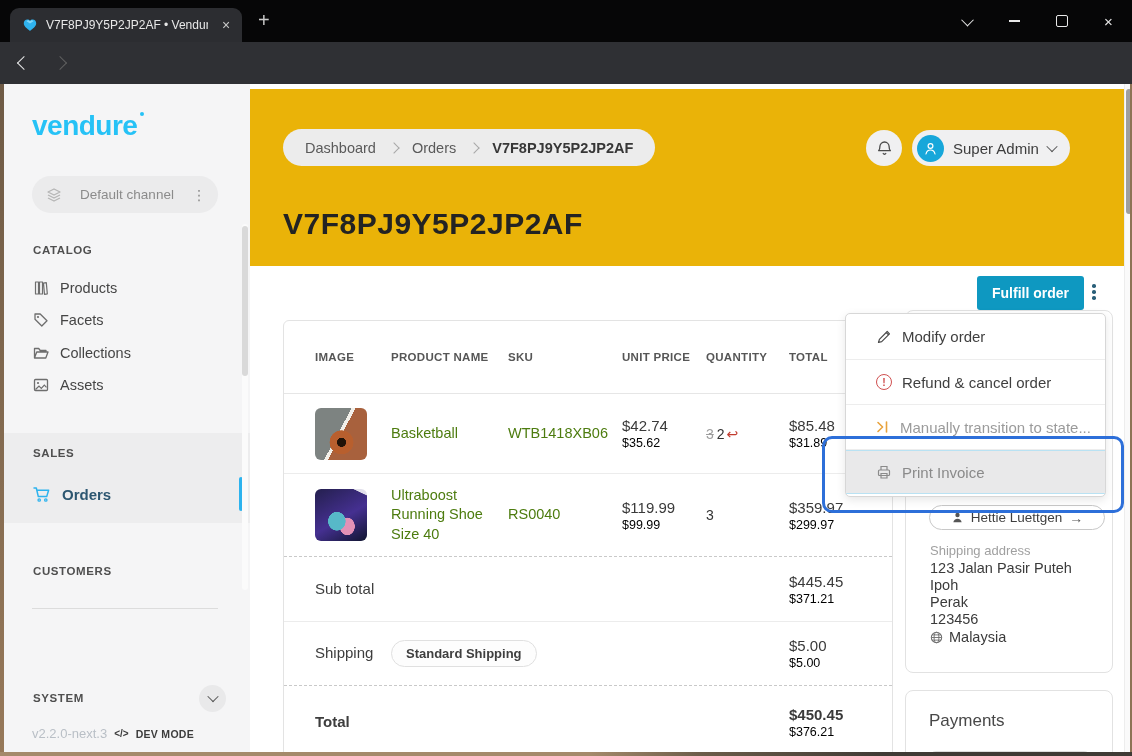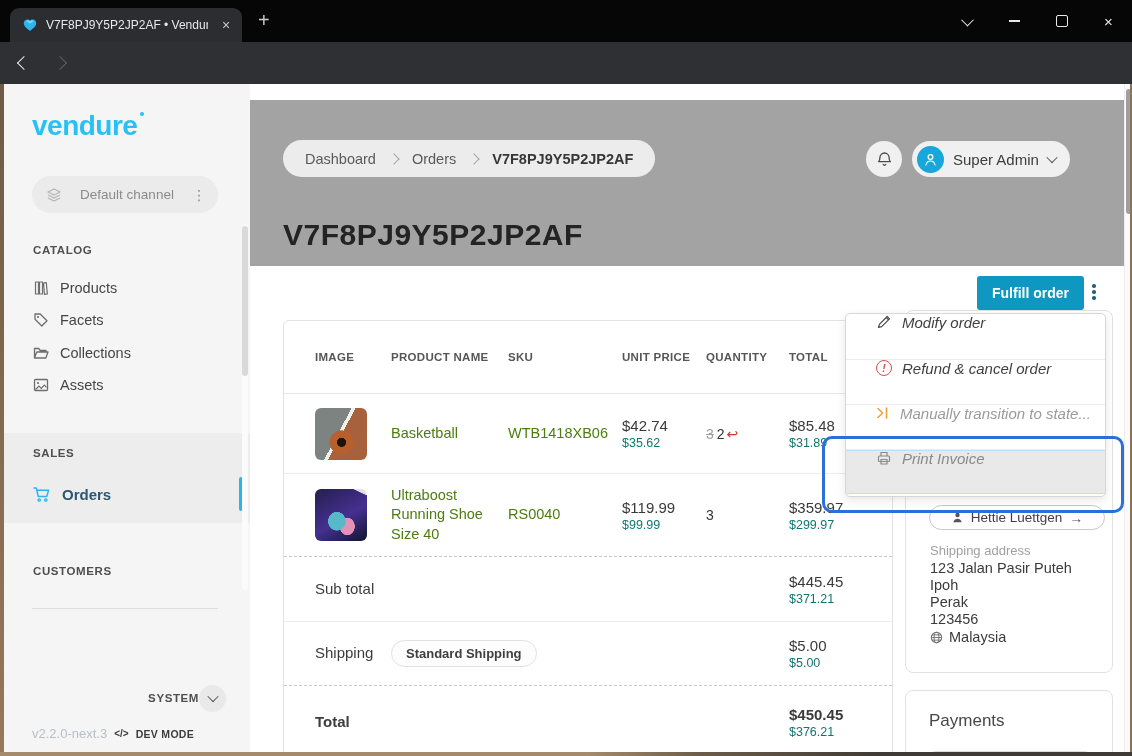--- a/index.html
+++ b/index.html
@@ -59,21 +59,21 @@
   .circle-btn{width:27px;height:27px;border-radius:50%;background:#e9e9ea;display:flex;align-items:center;justify-content:center;}
   .circle-btn .chev{width:7px;height:7px;border-color:#555;}
   .side-footer{position:absolute;left:32px;top:642px;display:flex;align-items:center;gap:7px;}
   .version{font-size:13px;color:#b9bfc6;}
   .code-ico{font-size:10px;font-weight:bold;color:#3c3c3c;}
   .devmode{font-size:10.5px;font-weight:bold;color:#3c3c3c;letter-spacing:0.3px;}
   .side-scroll{position:absolute;right:2px;top:140px;width:6px;height:366px;background:#fbfbfb;border-radius:3px;}
   .side-scroll i{position:absolute;left:0;top:2px;width:6px;height:150px;background:#d9d9d9;border-radius:3px;}
   
   .main{position:absolute;left:250px;top:0;width:874px;height:672px;}
-  .mheader{position:absolute;left:0;top:16px;width:874px;height:181px;background:#a3a3a3;border-bottom:1px solid #f97316;box-sizing:border-box;}
+  .mheader{position:absolute;left:0;top:5px;width:874px;height:181px;background:#eab308;border-bottom:1px solid #f97316;box-sizing:border-box;}
   .breadcrumb{position:absolute;left:33px;top:40px;height:37px;background:#ececec;border-radius:19px;display:flex;align-items:center;gap:14px;padding:0 22px;font-size:14.5px;color:#5a5a5a;}
   .breadcrumb .sep{width:7px;height:7px;border-right:1.4px solid #a8a8a8;border-bottom:1.4px solid #a8a8a8;transform:rotate(-45deg);}
   .breadcrumb .last{font-weight:bold;color:#373737;}
   .bell-btn{position:absolute;left:616px;top:41px;width:36px;height:36px;border-radius:50%;background:#f0f0f1;display:flex;align-items:center;justify-content:center;}
   .user-pill{position:absolute;left:662px;top:41px;height:36px;background:#f0f0f1;border-radius:18px;display:flex;align-items:center;gap:9px;padding:0 14px 0 5px;}
   .user-avatar{width:27px;height:27px;border-radius:50%;background:#17a7da;display:flex;align-items:center;justify-content:center;}
   .user-name{font-size:15px;color:#3d3d3d;}
   .user-pill .chev{width:7px;height:7px;border-color:#555;transform:rotate(45deg) translate(-1px,-1px);}
   .page-title{position:absolute;left:33px;top:118px;font-size:30px;font-weight:bold;color:#232323;letter-spacing:0.5px;}
   .content{position:absolute;left:0;top:182px;width:874px;height:490px;background:#fff;overflow:hidden;}
@@ -95,21 +95,21 @@
   .thumb.ball{background:
     radial-gradient(circle at 51% 66%, #1f1208 0 10%, #b85f2e 11% 27%, rgba(0,0,0,0) 28%),
     linear-gradient(118deg,#7d8381 46%,#f2f0ea 46% 51%,#a8613d 51%);}
   .thumb.shoe{background:
     radial-gradient(ellipse at 42% 62%, #57b8c8 0 20%, rgba(0,0,0,0) 21%),
     radial-gradient(ellipse at 62% 72%, #e391b6 0 16%, rgba(0,0,0,0) 17%),
     linear-gradient(205deg, rgba(255,255,255,0.85) 0 8%, rgba(255,255,255,0) 9%),
     linear-gradient(150deg,#241f4e,#453091 55%,#101530);}
   .pname,.sku{font-size:14.5px;color:#4d7c0f;line-height:1.35;padding-right:10px;}
   .price .big{font-size:15px;color:#3a3a3a;}
-  .price .net{font-size:12.5px;color:#0f766e;margin-top:2px;}
+  .price .net{font-size:12.5px;color:#000000;margin-top:2px;}
   .qty{font-size:14px;color:#333;}
   .qty s{color:#9e9e9e;margin-right:3px;}
   .qty .redarr{color:#c23b2e;margin-left:2px;}
   .sum-label{font-size:15px;color:#3d3d3d;line-height:1.65;}
   .r-total .sum-label{font-weight:bold;}
   .ship-badge{grid-column:2/5;justify-self:start;border:1px solid #e0e0e0;border-radius:15px;padding:5px 14px;font-size:13px;font-weight:bold;color:#3f3f3f;background:#fdfdfd;}
   .col6{grid-column:6;}
   .r-total .price .big{font-weight:bold;}
   
   .rcard{position:absolute;background:#fff;border:1px solid #e2e2e2;border-radius:8px;box-sizing:border-box;}
@@ -117,21 +117,21 @@
   .cust-btn{position:absolute;left:23px;top:194px;width:176px;height:25px;border-radius:13px;border:1px solid #c8c8c8;background:#fff;display:flex;align-items:center;justify-content:center;gap:7px;font-size:13.5px;color:#3e3e3e;box-sizing:border-box;}
   .cust-btn .arr{color:#555;font-size:14px;}
   .ship-label{position:absolute;left:24px;top:232px;font-size:13px;color:#a0a0a0;}
   .addr-lines{position:absolute;left:24px;top:249px;font-size:14.5px;color:#3b3b3b;line-height:17px;}
   .country-row{position:absolute;left:24px;top:318px;display:flex;align-items:center;gap:6px;font-size:14.5px;color:#3b3b3b;}
   .pay-card{left:655px;top:424px;width:208px;height:90px;z-index:1;}
   .pay-title{position:absolute;left:23px;top:20px;font-size:17px;color:#484848;}
   .pay-pill{position:absolute;left:23px;top:60px;width:162px;height:28px;border:1px solid #ddd;border-radius:7px;box-sizing:border-box;}
   
   .menu{position:absolute;left:595px;top:47px;width:261px;height:184px;background:#fff;border:1px solid #d7d7d7;border-radius:5px;box-shadow:0 3px 10px rgba(0,0,0,0.1);z-index:5;box-sizing:border-box;overflow:hidden;}
-  .mitem{height:45px;display:flex;gap:10px;padding:0 14px 0 30px;font-size:15px;color:#3f3f3f;box-sizing:border-box;font-style:italic;}
+  .mitem{height:45px;display:flex;align-items:center;gap:10px;padding:0 14px 0 30px;font-size:15px;color:#3f3f3f;box-sizing:border-box;}
   .mitem + .mitem{border-top:1px solid #ededed;}
   .mitem.muted{color:#9b9b9b;}
   .mitem.selected{background:#e9e9ea;color:#8a8a8a;box-shadow:inset 0 1px 0 #b9e2f3,inset 0 -1px 0 #b9e2f3;}
   .alert-ico{width:16px;height:16px;border:1.5px solid #d05050;border-radius:50%;color:#d05050;font-size:10.5px;font-weight:bold;display:flex;align-items:center;justify-content:center;box-sizing:border-box;}
   
   .annotation{position:absolute;left:572px;top:170px;width:296px;height:71px;border:3px solid #2d6fd9;border-radius:10px;z-index:6;pointer-events:none;}
   
   .pagescroll{position:absolute;right:0;top:0;width:8px;height:672px;background:#fafafa;border-left:1px solid #ededed;box-sizing:border-box;}
   .pagescroll i{position:absolute;left:1px;top:5px;width:6px;height:125px;background:#9f9f9f;border-radius:3px;}
 </style>
@@ -257,21 +257,21 @@
             <circle cx="12.8" cy="14" r="1.2" fill="none" stroke="#2db3ee" stroke-width="1.3"></circle>
           </svg>
         <span>Orders</span>
       </div>
       <span class="active-bar"></span>
     </div>
 
     <span class="sec-label" style="top:481px;">CUSTOMERS</span>
     <div class="side-divider"></div>
 
-    <div class="side-row" style="top:598px;justify-content:flex-end;">
+    <div class="side-row" style="top:598px;">
       <span class="sec-label" style="position:static;left:auto;">SYSTEM</span>
       <span class="circle-btn">
           <span class="chev down"></span>
         </span>
     </div>
 
     <div class="side-footer">
       <span class="version">v2.2.0-next.3</span>
       <span class="code-ico">&lt;/&gt;</span>
       <span class="devmode">DEV MODE</span>

